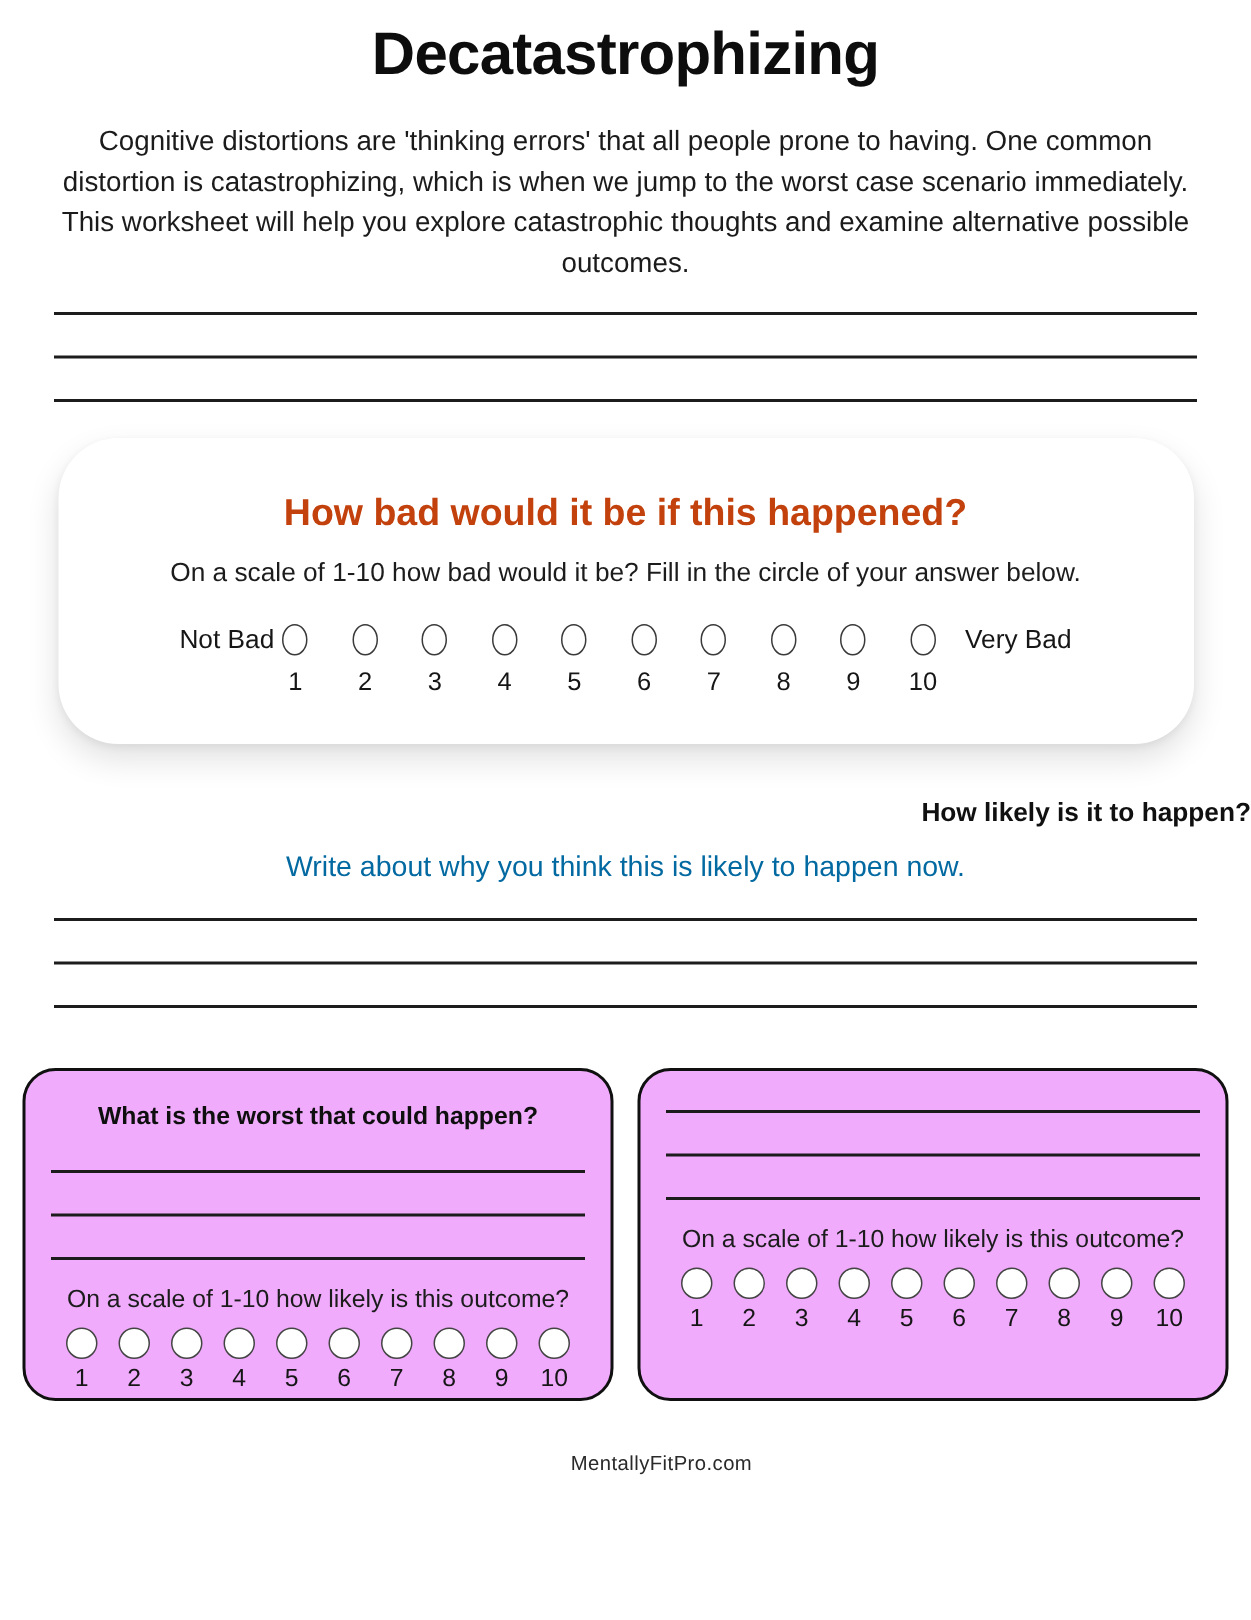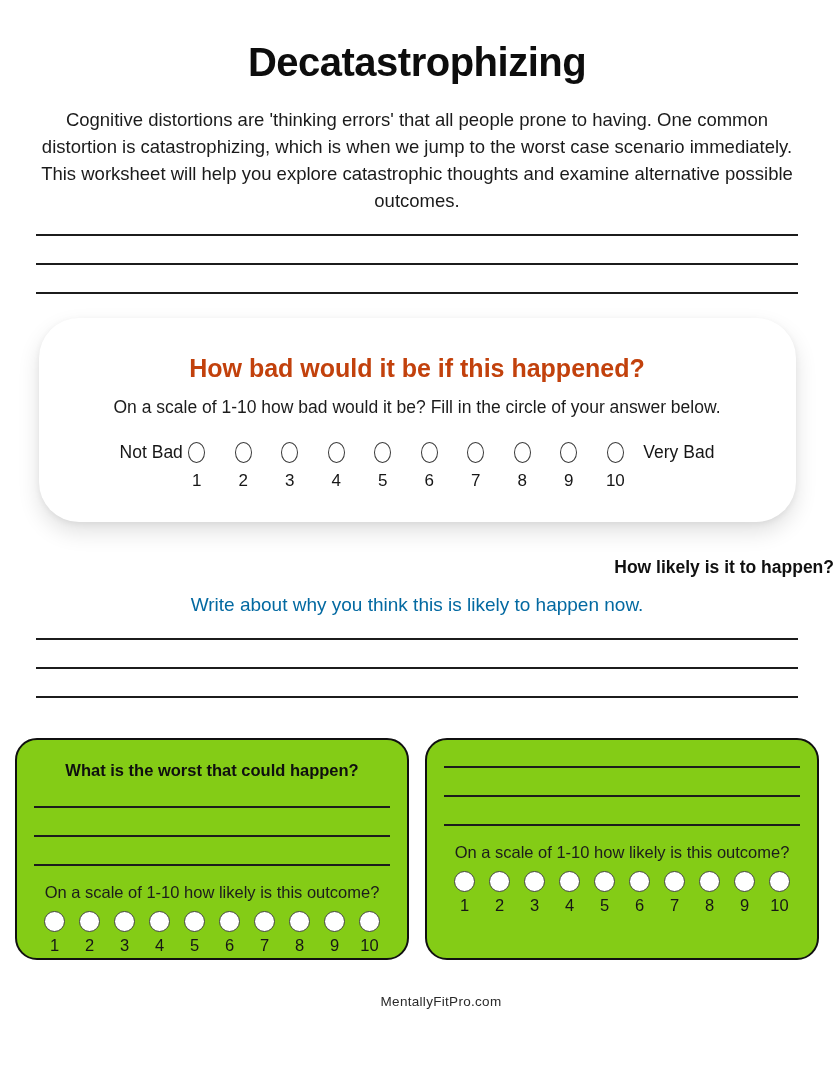--- a/index.html
+++ b/index.html
@@ -5,21 +5,21 @@
   html, body { margin: 0; padding: 0; background: #ffffff; }
   body {
     width: 834px; height: 1080px;
     font-family: "Liberation Sans", sans-serif;
     color: #141414;
     overflow: hidden;
   }
   .page { position: relative; width: 834px; height: 1080px; background: #ffffff; }
 
   .title {
-    margin: 0; padding-top: 40px;
+    margin: 0; padding-top: 14px;
     text-align: center;
     font-size: 40px; font-weight: bold; letter-spacing: -0.5px;
     color: #0d0d0d;
   }
 
   .intro {
     margin: 21px auto 0; max-width: 775px;
     text-align: center;
     font-size: 18.5px; line-height: 27px; color: #1b1b1b;
   }
@@ -86,21 +86,21 @@
   .lines.second .write-line:first-child { height: 21px; }
 
   
   .boxes {
     display: flex; gap: 16px;
     margin: 40px 15px 0;
   }
   .outcome-box {
     flex: 1;
     border: 2px solid #101010; border-radius: 22px;
-    background: #84cc16;
+    background: #f0abfc;
     height: 222px; box-sizing: border-box;
     text-align: center;
   }
   .box-heading {
     margin: 0; padding-top: 21px;
     font-size: 16.5px; font-weight: bold; color: #0f0f0f;
   }
   .box-lines { margin: 1px 17px 0; }
   .box-lines .write-line { height: 27px; border-bottom: 2px solid #1c1c1c; }
   .box-lines .write-line:first-child { height: 25px; }

